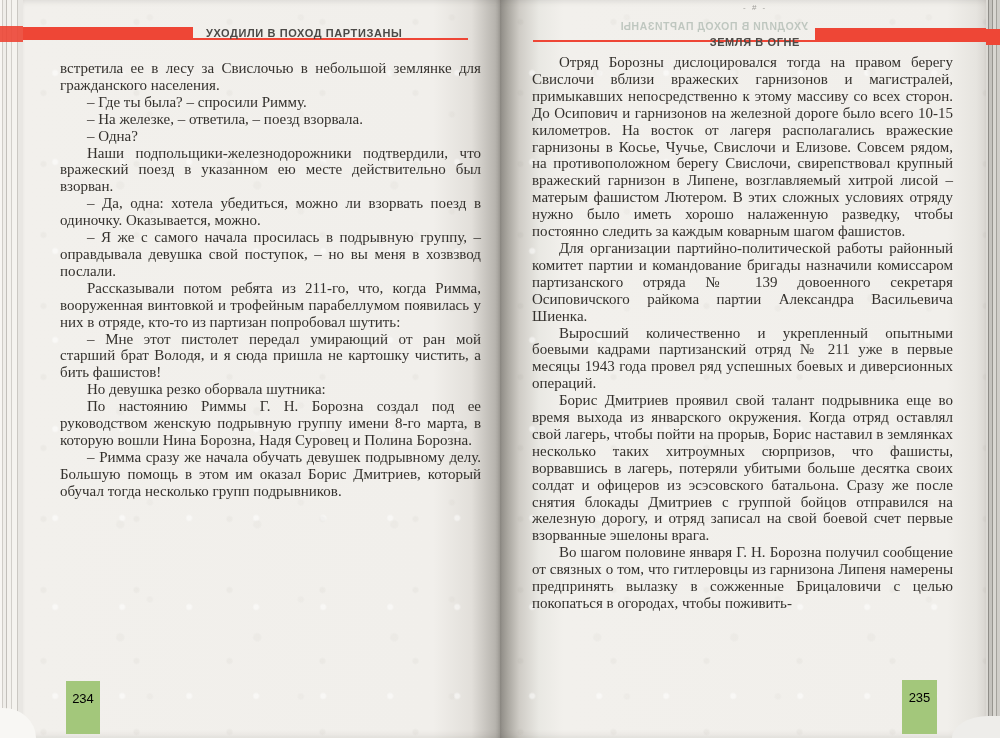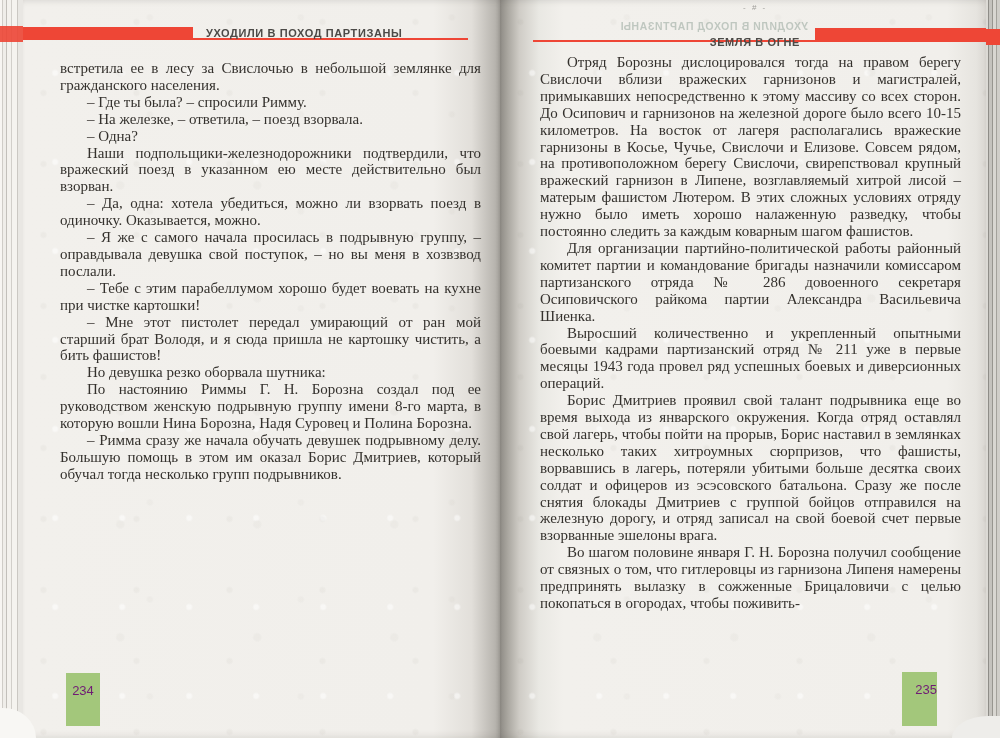--- a/index.html
+++ b/index.html
@@ -87,32 +87,32 @@
   }
   
   .body-text {
     position: absolute;
     width: 421px;
     font-size: 15px; line-height: 16.9px;
     color: #34312d;
     text-align: justify;
   }
   .page-left .body-text { left: 37px; top: 60px; }
-  .page-right .body-text { left: 40px; top: 54px; }
+  .page-right .body-text { left: 32px; top: 54px; }
   .body-text p { margin: 0; text-indent: 27px; }
   .page-left .body-text p:first-child { text-indent: 0; }
   
   .pagenum {
-    position: absolute; bottom: 12px;
+    position: absolute; bottom: 4px;
     font-family: "Liberation Sans", sans-serif;
-    font-size: 13px; color: #701a75;
+    font-size: 13px; color: #000000;
     text-align: center;
   }
   .page-left .pagenum { left: 43px; width: 34px; height: 53px; padding-top: 10px; box-sizing: border-box; }
-  .page-right .pagenum { left: 402px; width: 35px; height: 54px; padding-top: 10px; box-sizing: border-box; text-align: right; }
+  .page-right .pagenum { left: 402px; width: 35px; height: 54px; padding-top: 10px; box-sizing: border-box; }
   
   .corner-bl {
     position: absolute; left: 0; bottom: 0; width: 36px; height: 30px;
     background: #f8f7f4; border-top-right-radius: 90% 100%;
   }
   .corner-br {
     position: absolute; right: 0; bottom: 0; width: 48px; height: 22px;
     background: #eeedea; border-top-left-radius: 75% 100%;
   }
 </style>
@@ -131,40 +131,40 @@
     <div class="hdr-title">УХОДИЛИ В ПОХОД ПАРТИЗАНЫ</div>
 
     <div class="body-text">
         <p>встретила ее в лесу за Свислочью в небольшой землянке для гражданского населения.</p>
         <p>– Где ты была? – спросили Римму.</p>
         <p>– На железке, – ответила, – поезд взорвала.</p>
         <p>– Одна?</p>
         <p>Наши подпольщики-железнодорожники подтвердили, что вражеский поезд в указанном ею месте действительно был взорван.</p>
         <p>– Да, одна: хотела убедиться, можно ли взорвать поезд в одиночку. Оказывается, можно.</p>
         <p>– Я же с самого начала просилась в подрывную группу, – оправдывала девушка свой поступок, – но вы меня в хозвзвод послали.</p>
-        <p>– Тебе с этим парабеллумом хорошо будет воевать на кухне при чистке картошки!</p>
+        <p>Рассказывали потом ребята из 211-го, что, когда Римма, вооруженная винтовкой и трофейным парабеллумом появилась у них в отряде, кто-то из партизан попробовал шутить:</p>
         <p>– Мне этот пистолет передал умирающий от ран мой старший брат Володя, и я сюда пришла не картошку чистить, а бить фашистов!</p>
         <p>Но девушка резко оборвала шутника:</p>
         <p>По настоянию Риммы Г. Н. Борозна создал под ее руководством женскую подрывную группу имени 8-го марта, в которую вошли Нина Борозна, Надя Суровец и Полина Борозна.</p>
         <p>– Римма сразу же начала обучать девушек подрывному делу. Большую помощь в этом им оказал Борис Дмитриев, который обучал тогда несколько групп подрывников.</p>
       </div>
 
     <div class="pagenum" style="background-color: rgb(163, 199, 123);">234</div>
   </div>
 
   <div class="page page-right">
     <div class="top-mark">- # -</div>
     <div class="bleedthrough">УХОДИЛИ В ПОХОД ПАРТИЗАНЫ</div>
     <div class="hdr-bar hdr-line-thin" style="background-color: rgb(238, 70, 54);"></div>
     <div class="hdr-title">ЗЕМЛЯ В ОГНЕ</div>
     <div class="hdr-bar hdr-bar-thick" style="background-color: rgb(238, 70, 54);"></div>
 
     <div class="body-text">
         <p>Отряд Борозны дислоцировался тогда на правом берегу Свислочи вблизи вражеских гарнизонов и магистралей, примыкавших непосредственно к этому массиву со всех сторон. До Осипович и гарнизонов на железной дороге было всего 10-15 километров. На восток от лагеря располагались вражеские гарнизоны в Косье, Чучье, Свислочи и Елизове. Совсем рядом, на противоположном берегу Свислочи, свирепствовал крупный вражеский гарнизон в Липене, возглавляемый хитрой лисой – матерым фашистом Лютером. В этих сложных условиях отряду нужно было иметь хорошо налаженную разведку, чтобы постоянно следить за каждым коварным шагом фашистов.</p>
-        <p>Для организации партийно-политической работы районный комитет партии и командование бригады назначили комиссаром партизанского отряда № 286 довоенного секретаря Осиповичского райкома партии Александра Васильевича Шиенка.</p>
+        <p>Для организации партийно-политической работы районный комитет партии и командование бригады назначили комиссаром партизанского отряда № 139 довоенного секретаря Осиповичского райкома партии Александра Васильевича Шиенка.</p>
         <p>Выросший количественно и укрепленный опытными боевыми кадрами партизанский отряд № 211 уже в первые месяцы 1943 года провел ряд успешных боевых и диверсионных операций.</p>
         <p>Борис Дмитриев проявил свой талант подрывника еще во время выхода из январского окружения. Когда отряд оставлял свой лагерь, чтобы пойти на прорыв, Борис наставил в землянках несколько таких хитроумных сюрпризов, что фашисты, ворвавшись в лагерь, потеряли убитыми больше десятка своих солдат и офицеров из эсэсовского батальона. Сразу же после снятия блокады Дмитриев с группой бойцов отправился на железную дорогу, и отряд записал на свой боевой счет первые взорванные эшелоны врага.</p>
         <p>Во шагом половине января Г. Н. Борозна получил сообщение от связных о том, что гитлеровцы из гарнизона Липеня намерены предпринять вылазку в сожженные Брицаловичи с целью покопаться в огородах, чтобы поживить-</p>
       </div>
 
     <div class="pagenum" style="background-color: rgb(163, 199, 123);">235</div>
   </div>
 
   <div class="edge-right">
     <div class="edge-red-mark" style="background-color: rgb(238, 70, 54);"></div>

